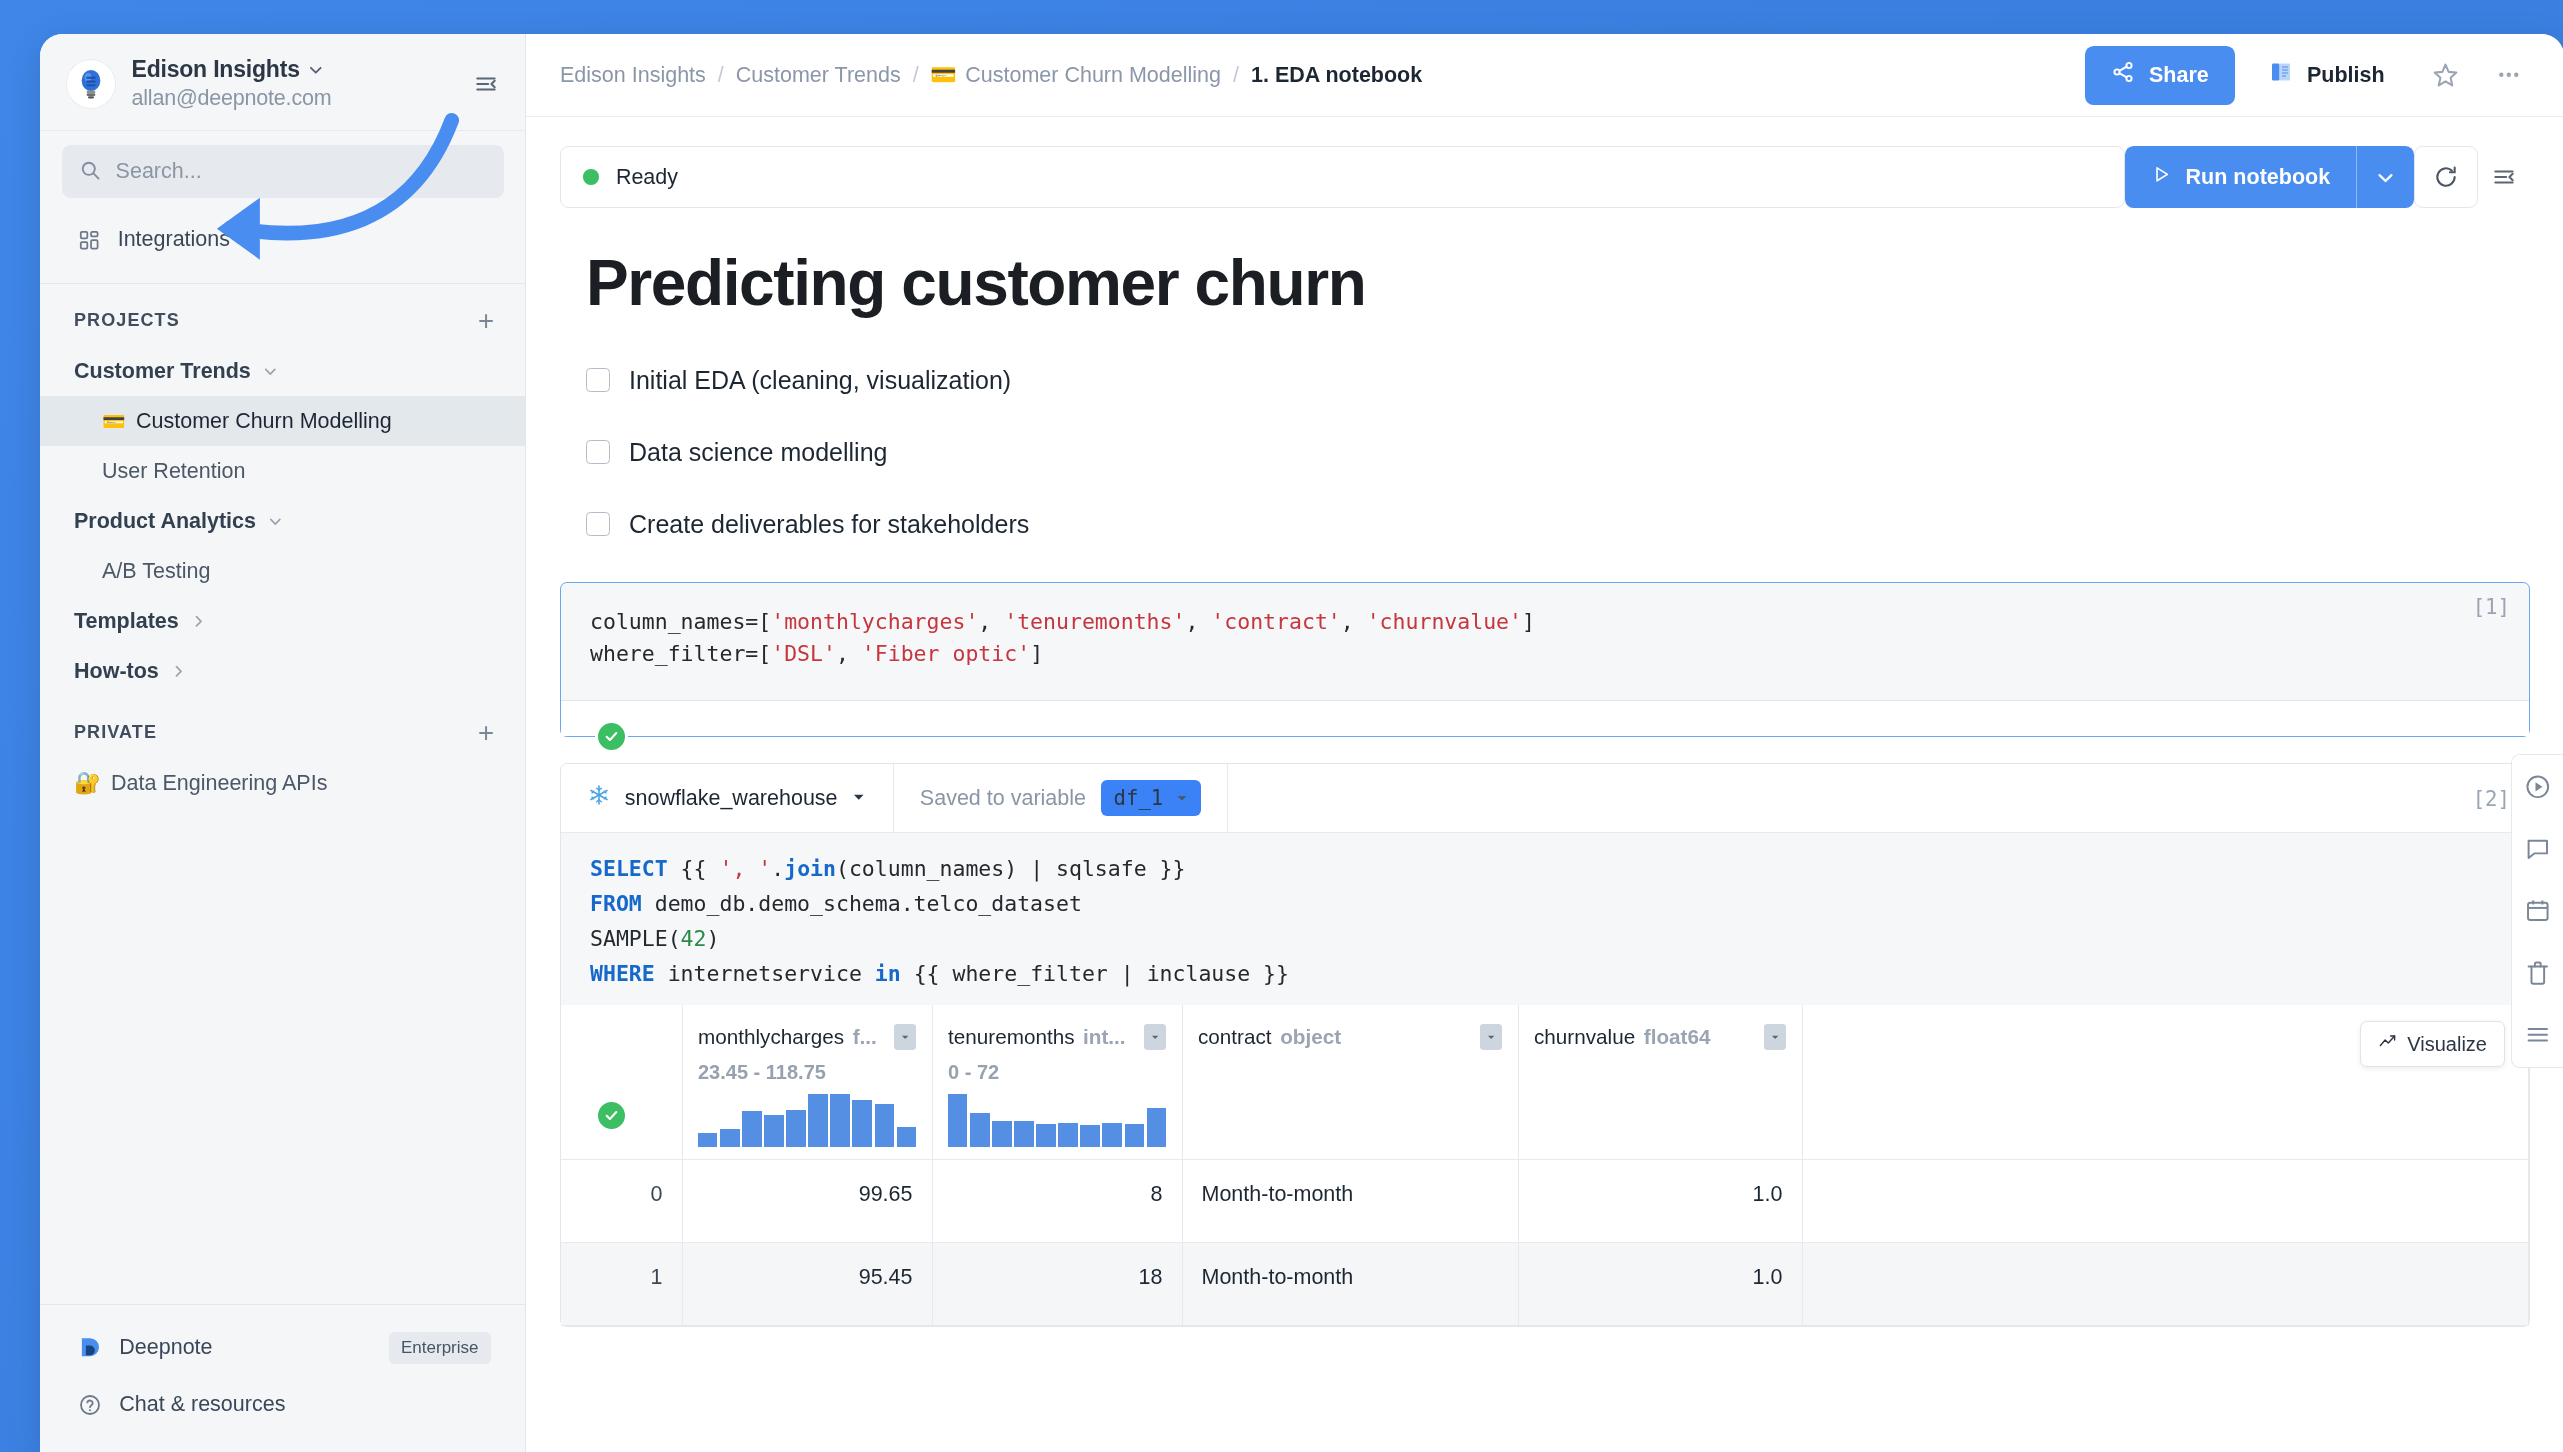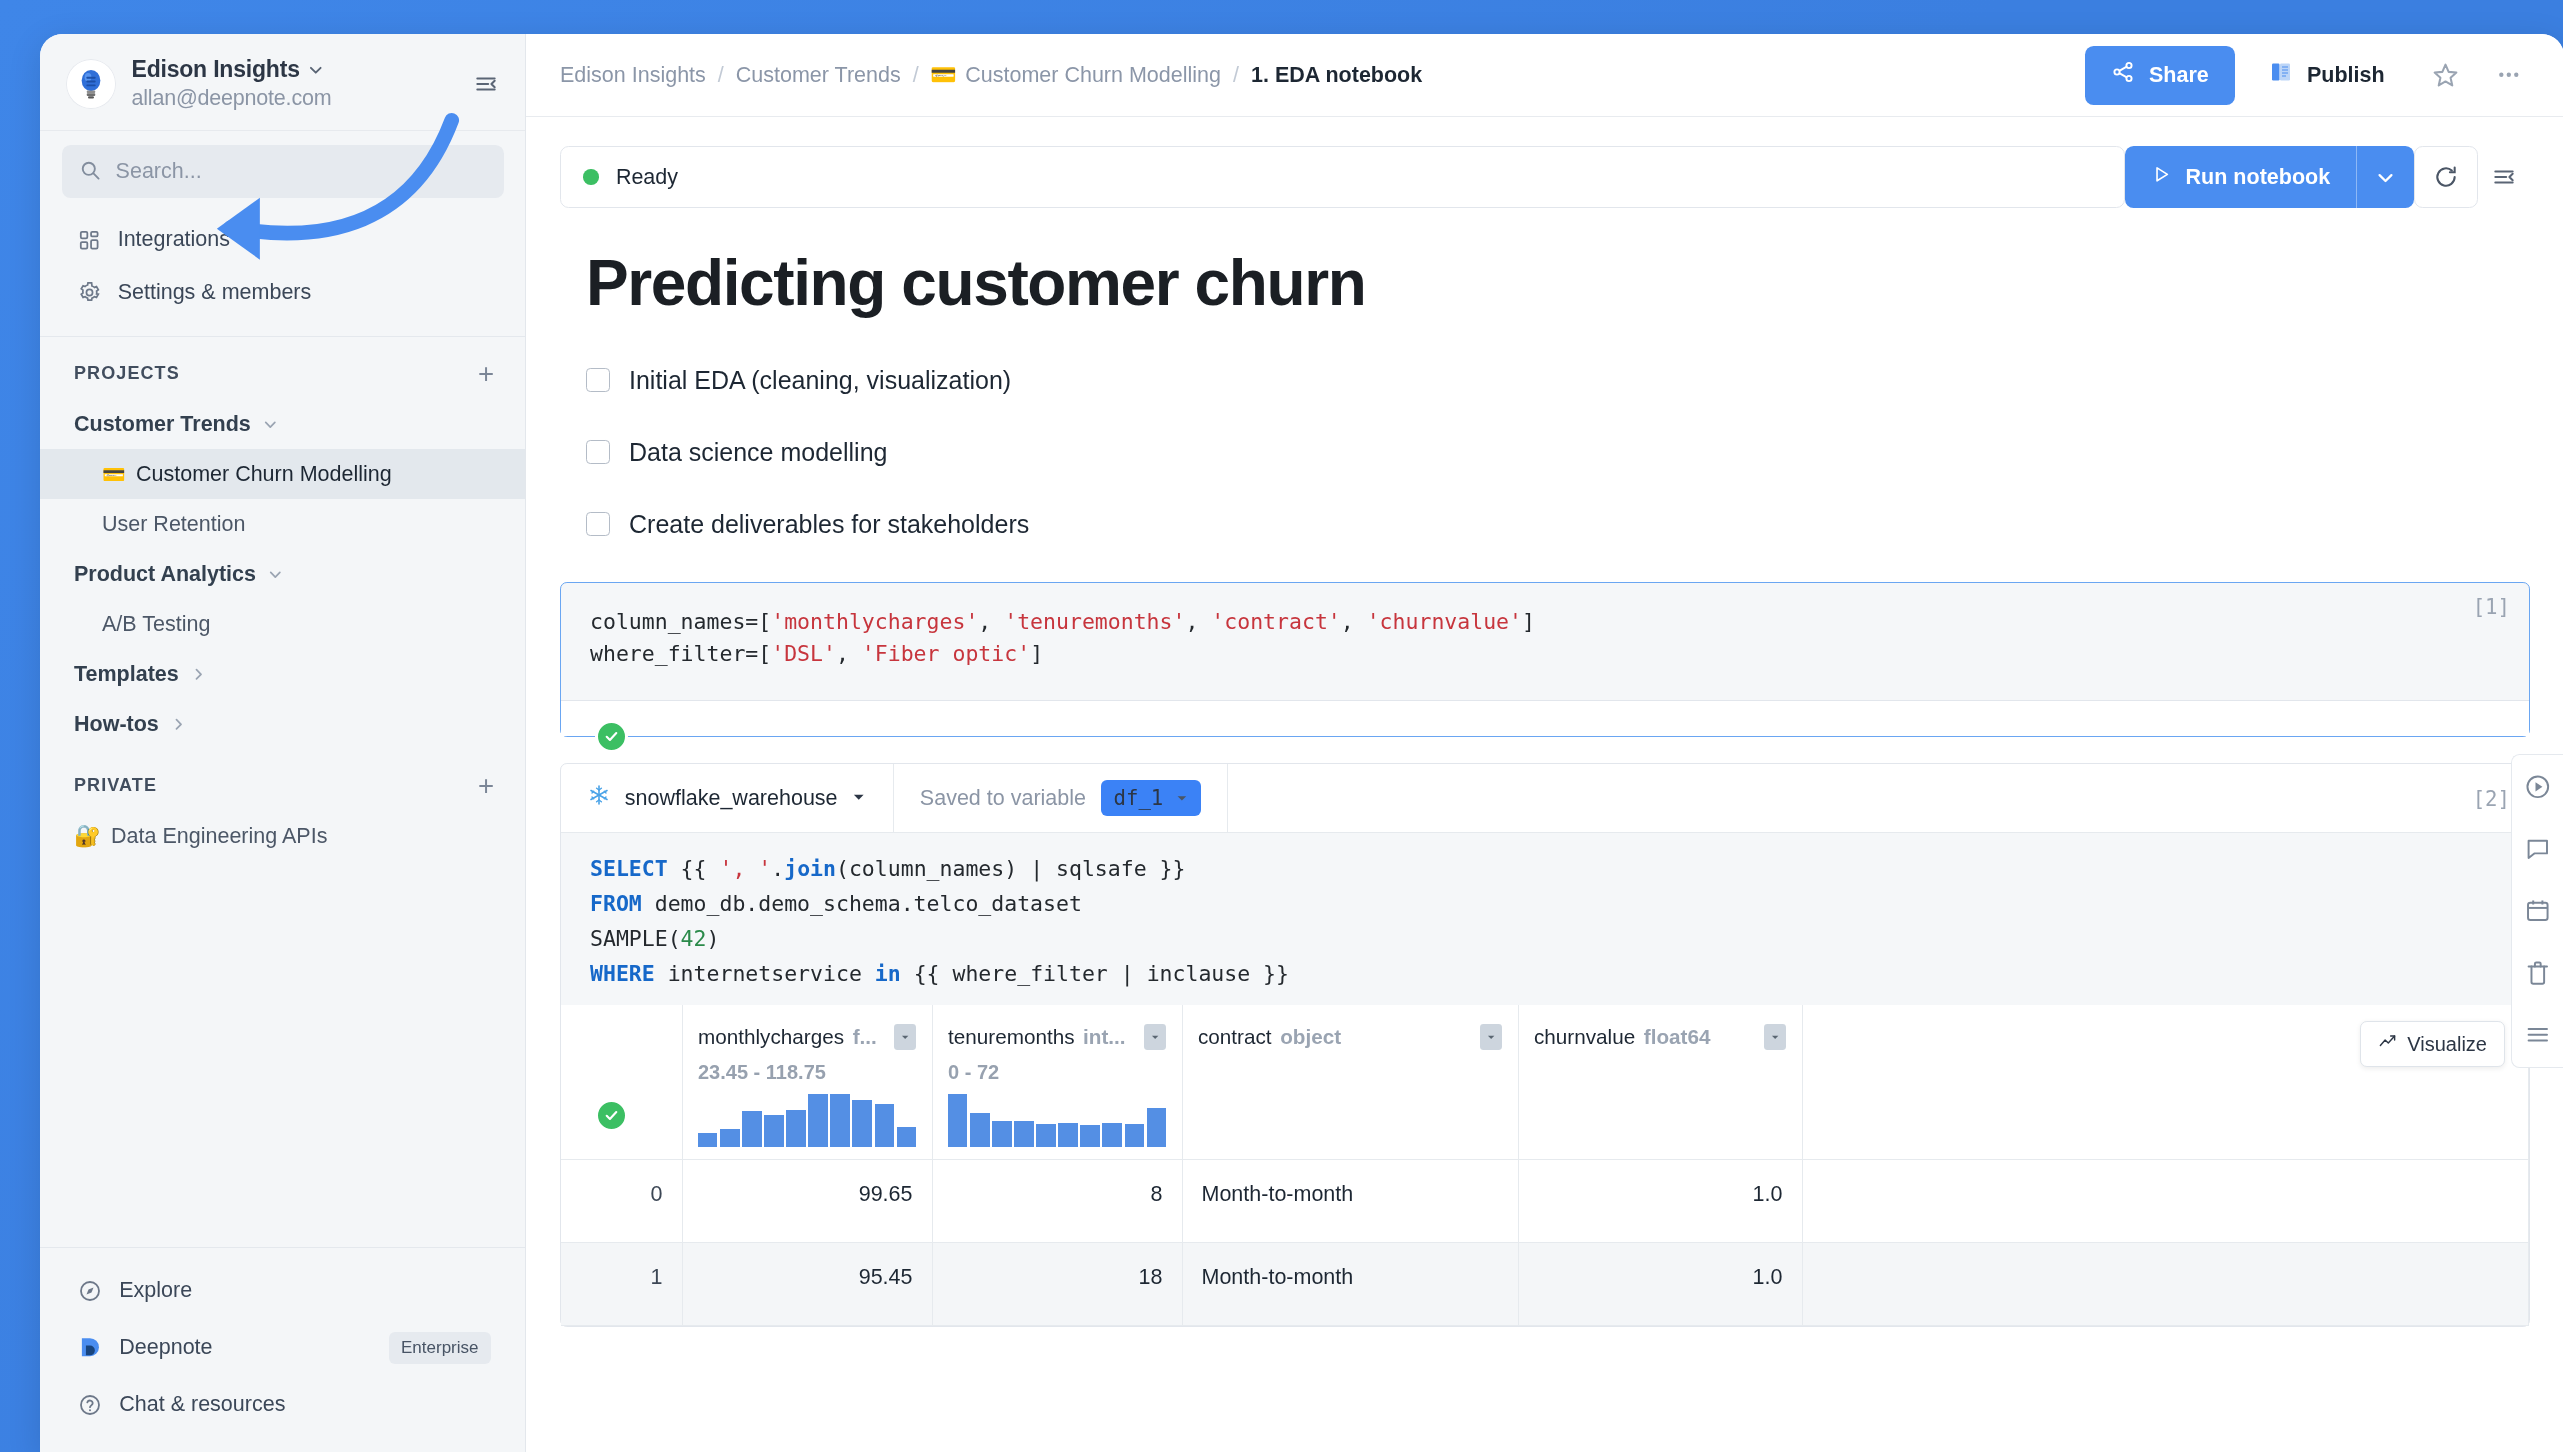--- a/index.html
+++ b/index.html
@@ -427,29 +427,20 @@
         <span class="ico">
           <svg width="22.4" height="22.4" viewBox="0 0 24 24" fill="none" stroke="#6d7889" stroke-width="1.9">
             <rect x="3" y="3" width="7" height="7" rx="1.4"></rect>
               <rect x="14" y="3" width="7" height="5" rx="1.4"></rect>
             <rect x="14" y="12" width="7" height="9" rx="1.4"></rect>
               <rect x="3" y="14" width="7" height="7" rx="1.4"></rect>
           </svg>
         </span>
         <span>Integrations</span>
       </div>
-      <div class="nav-item">
-        <span class="ico">
-          <svg width="23" height="23" viewBox="0 0 24 24" fill="none" stroke="#6d7889" stroke-width="1.8">
-            <circle cx="12" cy="12" r="3.2"></circle>
-            <path d="M19.4 13.5a7.6 7.6 0 000-3l1.8-1.3-1.9-3.3-2.1.8a7.6 7.6 0 00-2.6-1.5L14.2 2h-3.8l-.4 2.2a7.6 7.6 0 00-2.6 1.5l-2.1-.8L3.4 8.2l1.8 1.3a7.6 7.6 0 000 3l-1.8 1.3 1.9 3.3 2.1-.8a7.6 7.6 0 002.6 1.5l.4 2.2h3.8l.4-2.2a7.6 7.6 0 002.6-1.5l2.1.8 1.9-3.3z"></path>
-          </svg>
-        </span>
-        <span>Settings &amp; members</span>
-      </div>
     </div>
 
     <div class="divider"></div>
 
     <div class="section-head">
       <span class="section-title">PROJECTS</span>
       <span class="plus-btn">+</span>
     </div>
 
     <div class="proj-group">
@@ -502,29 +493,20 @@
       <span class="plus-btn">+</span>
     </div>
     <div class="private-item">
       <span class="emoji">🔐</span>
       <span>Data Engineering APIs</span>
     </div>
 
     <div class="sidebar-spacer"></div>
 
     <div class="sidebar-footer">
-      <div class="foot-item">
-        <span class="ico">
-          <svg width="24" height="24" viewBox="0 0 24 24" fill="none" stroke="#6d7889" stroke-width="1.8">
-            <circle cx="12" cy="12" r="9"></circle>
-              <polygon points="15.5,8.5 10.5,10.5 8.5,15.5 13.5,13.5" fill="#6d7889" stroke="none"></polygon>
-          </svg>
-        </span>
-        <span>Explore</span>
-      </div>
       <div class="foot-item">
         <span class="ico">
           <svg width="26" height="26" viewBox="0 0 32 32">
             <path d="M6 4h10a11 11 0 010 22H6z" fill="#4a8df0"></path>
             <path d="M11 13h5a6 6 0 010 12h-5z" fill="#17447e"></path>
           </svg>
         </span>
         <span>Deepnote</span>
         <span class="badge-ent">Enterprise</span>
       </div>

